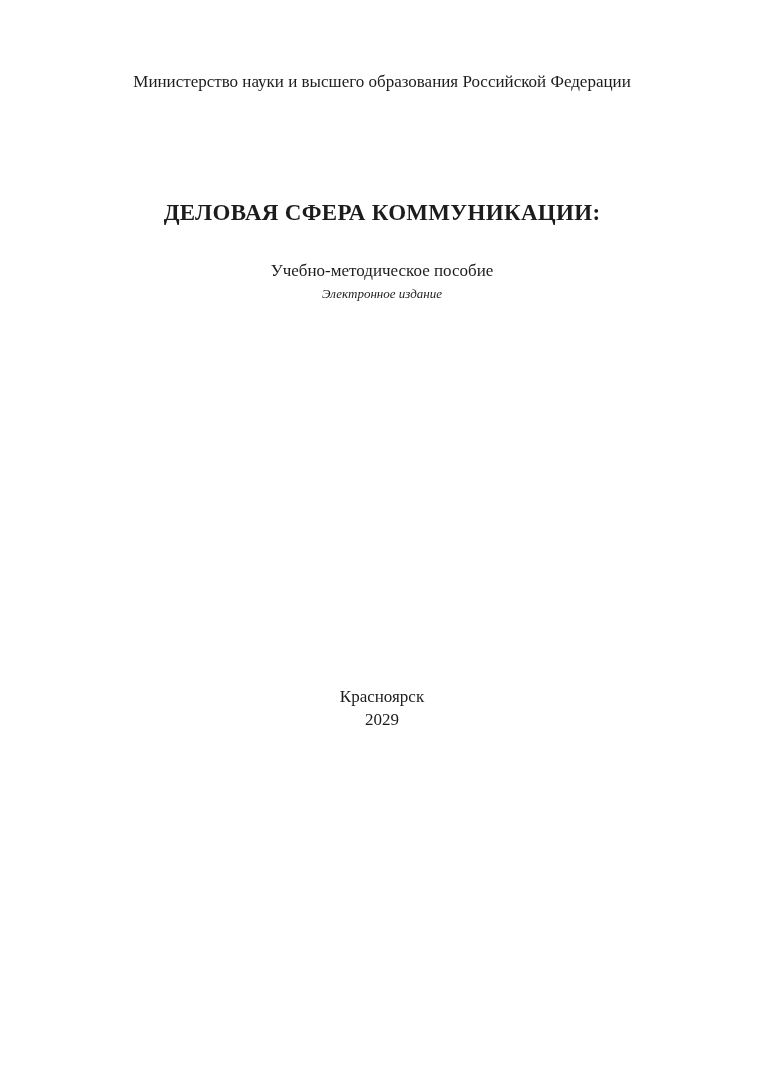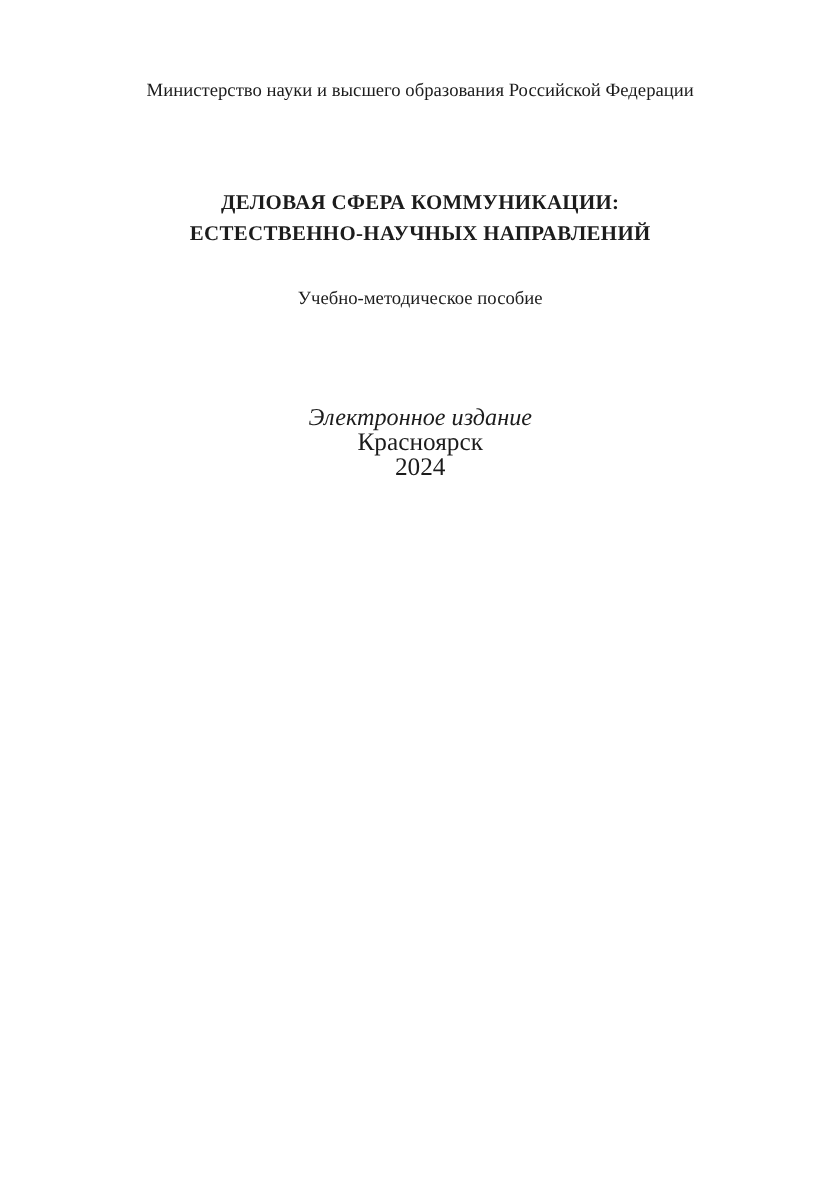--- a/index.html
+++ b/index.html
@@ -20,63 +20,62 @@
   .centered-block {
     text-align: center;
     width: 100%;
   }
   .header-block {
     padding-top: 70px;
     font-size: 17px;
     line-height: 23px;
   }
   .title-block {
-    margin-top: 78px;
-    font-size: 19px;
+    margin-top: 106px;
+    font-size: 23px;
     font-weight: bold;
     line-height: 28px;
     letter-spacing: 0.3px;
   }
   .subtitle-block {
     margin-top: 32px;
     font-size: 17px;
     line-height: 23px;
   }
   .edition-block {
-    margin-top: 85px;
-    font-size: 22px;
+    font-size: 13px;
     font-style: italic;
     line-height: 23px;
   }
   .imprint-block {
-    font-size: 23px;
+    margin-top: 380px;
+    font-size: 17px;
     line-height: 23px;
   }
   .line { display: block; }
 </style>
 </head>
 <body>
 
 <div class="page">
 
   <div class="centered-block header-block">
     <span class="line">Министерство науки и высшего образования Российской Федерации</span>
   </div>
 
   <div class="centered-block title-block">
     <span class="line">ДЕЛОВАЯ СФЕРА КОММУНИКАЦИИ:</span>
-    <span class="line">ЕСТЕСТВЕННО-НАУЧНЫХ НАПРАВЛЕНИЙ</span>
   </div>
 
   <div class="centered-block subtitle-block">
     <span class="line">Учебно-методическое пособие</span>
   </div>
 
   <div class="centered-block edition-block">
     <span class="line">Электронное издание</span>
   </div>
 
   <div class="centered-block imprint-block">
     <span class="line">Красноярск</span>
-    <span class="line">2024</span>
+    <span class="line">2029</span>
   </div>
 
 </div>
 
 </body></html>

